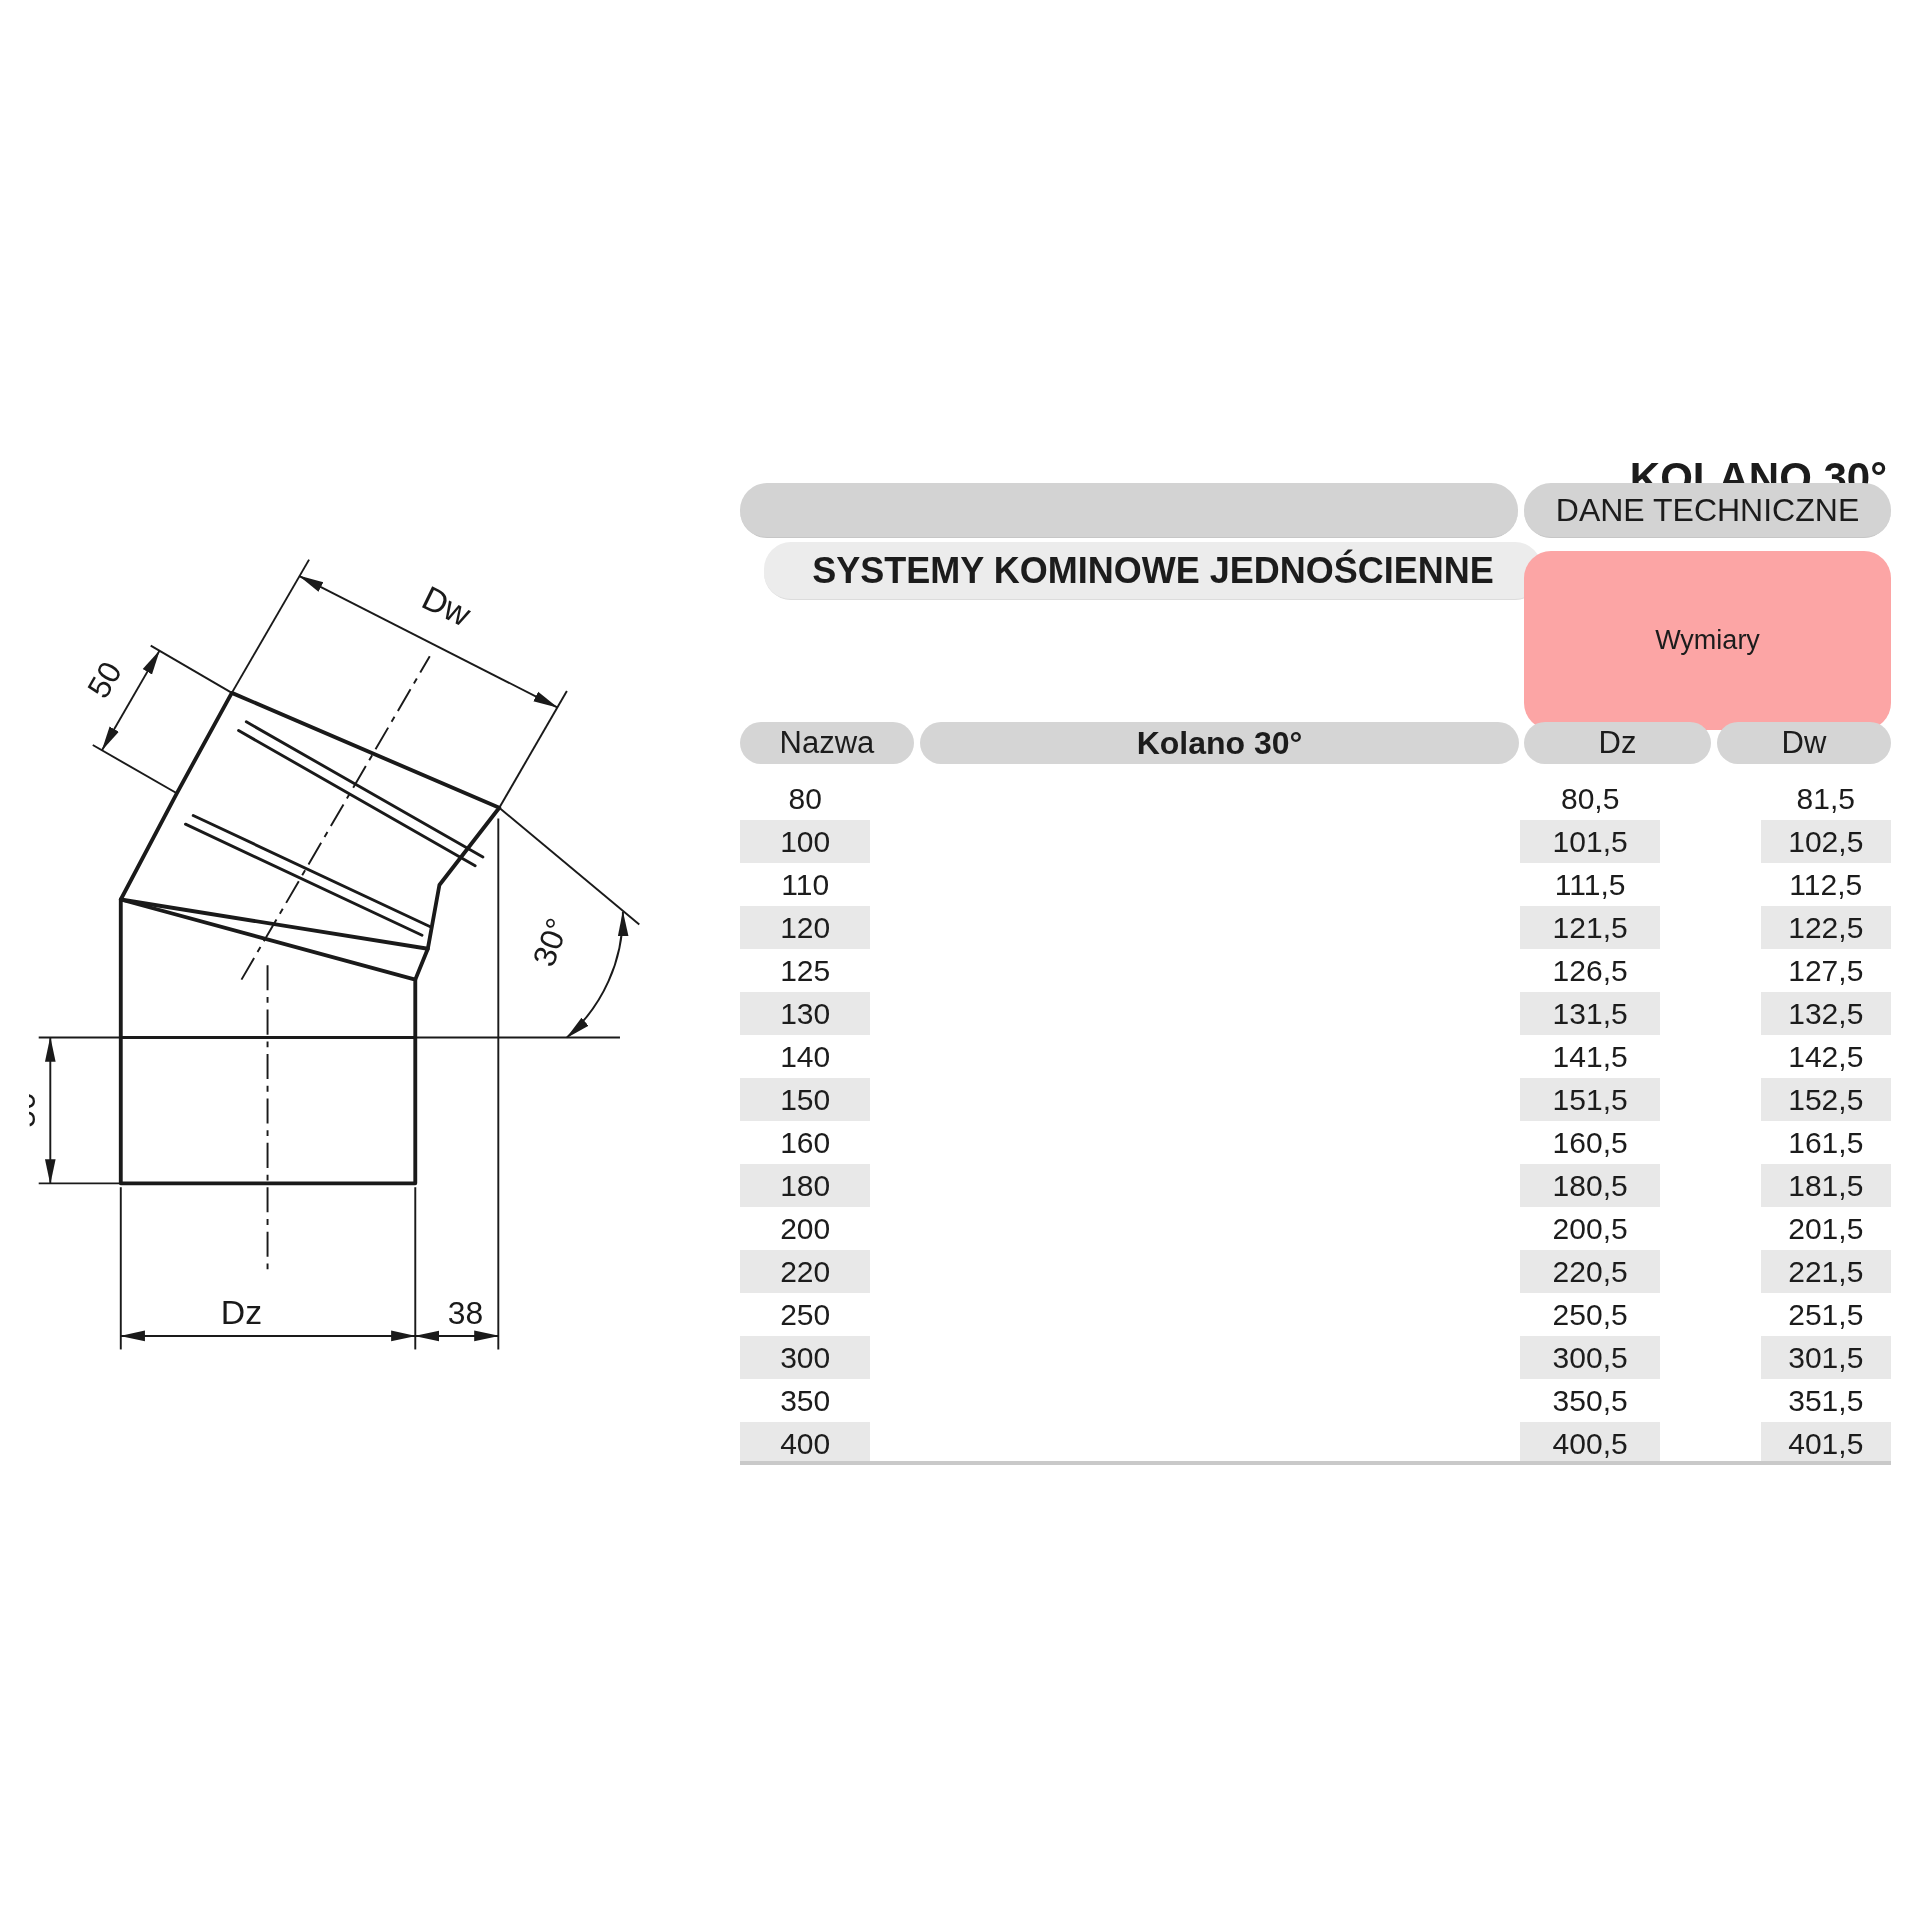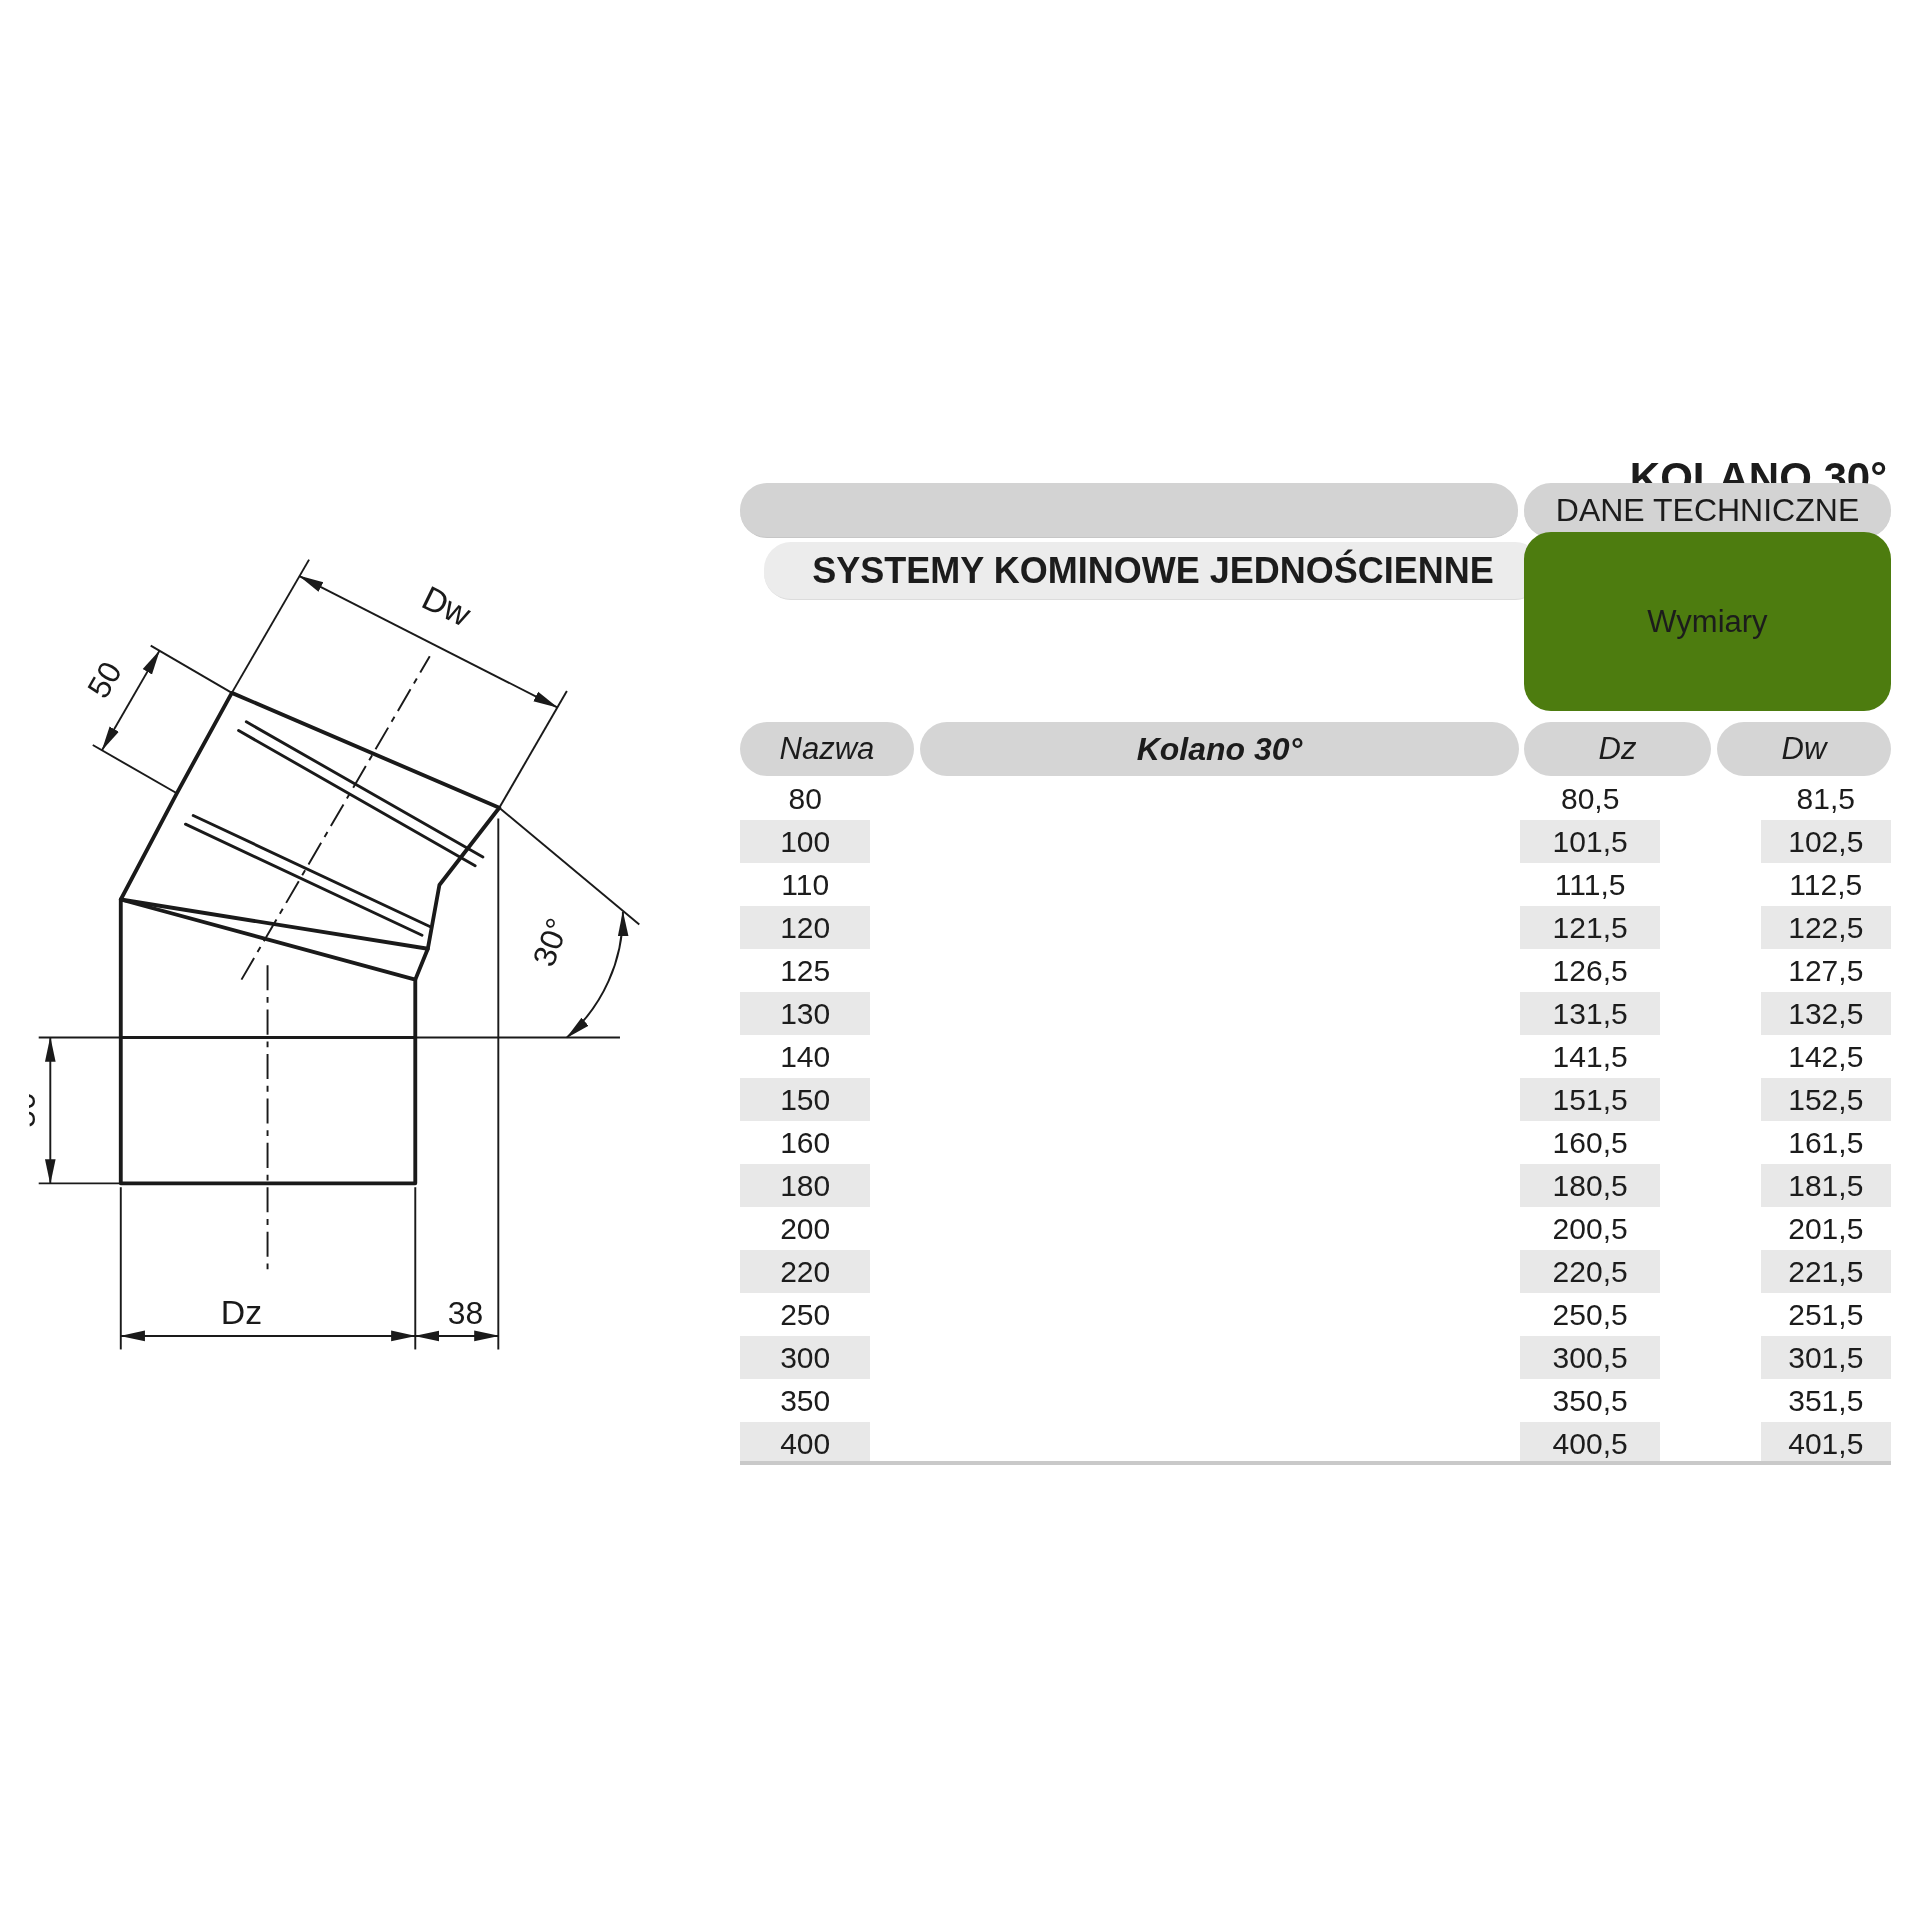--- a/index.html
+++ b/index.html
@@ -11,22 +11,22 @@
   .page-title{
     position:absolute;top:454px;right:44px;
     font-size:42px;font-weight:bold;white-space:nowrap;
   }
   
   .dtable{position:absolute;left:740px;top:483px;width:1151px;height:983px;}
   .cellbox{position:absolute;display:flex;align-items:center;justify-content:center;box-sizing:border-box;border-radius:27px;}
   .band-top-left  {left:0;   top:0;   width:778px;height:55px;background:#d3d3d3;border-bottom:1.9px solid #c6c6c6;}
   .band-top-right {left:784px;top:0;  width:367px;height:55px;background:#d3d3d3;border-bottom:1.9px solid #c6c6c6;font-size:32px;}
   .band-sys       {left:0;   top:59px;width:778px;height:58px;background:#ececec;border-bottom:1.9px solid #dcdcdc;font-size:36px;font-weight:bold;margin-left:24px;}
-  .cell-wym       {left:784px;top:49px;width:367px;height:179px;background:#4d7c0f;font-size:31px;}
-  .hdr{background:#d5d5d5;font-size:31px;top:239px;height:54px;font-style:italic;}
+  .cell-wym       {left:784px;top:68px;width:367px;height:179px;background:#fca5a5;font-size:27px;}
+  .hdr{background:#d5d5d5;font-size:31px;top:239px;height:42px;}
   .hdr-name  {left:0;width:174px;}
   .hdr-prod  {left:180px;width:599px;font-weight:bold;font-size:32px;}
   .hdr-dz    {left:784px;width:187px;}
   .hdr-dw    {left:977px;width:174px;}
   .tbody{position:absolute;left:0;top:294px;width:1151px;}
   .trow{position:relative;display:flex;height:43px;gap:48px;}
   .tcell{display:flex;align-items:center;justify-content:center;font-size:30px;box-sizing:border-box;}
   .tc-name{width:174px;}
   .tc-gap {width:5.8px;background:#ffffff;}
   .tc-prod{width:599px;background:#ffffff;}

